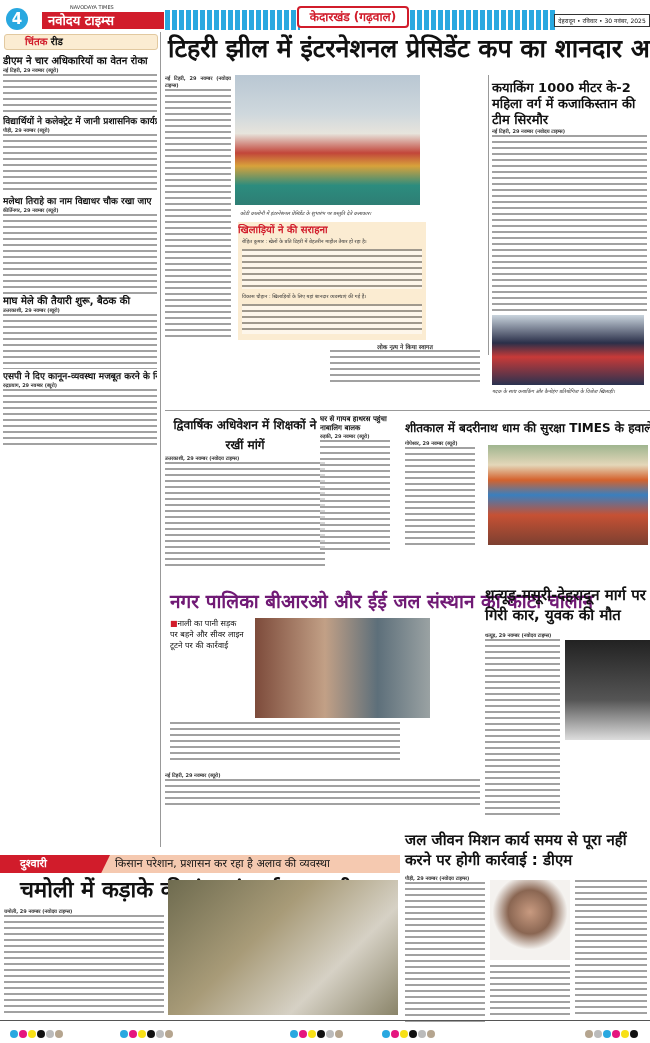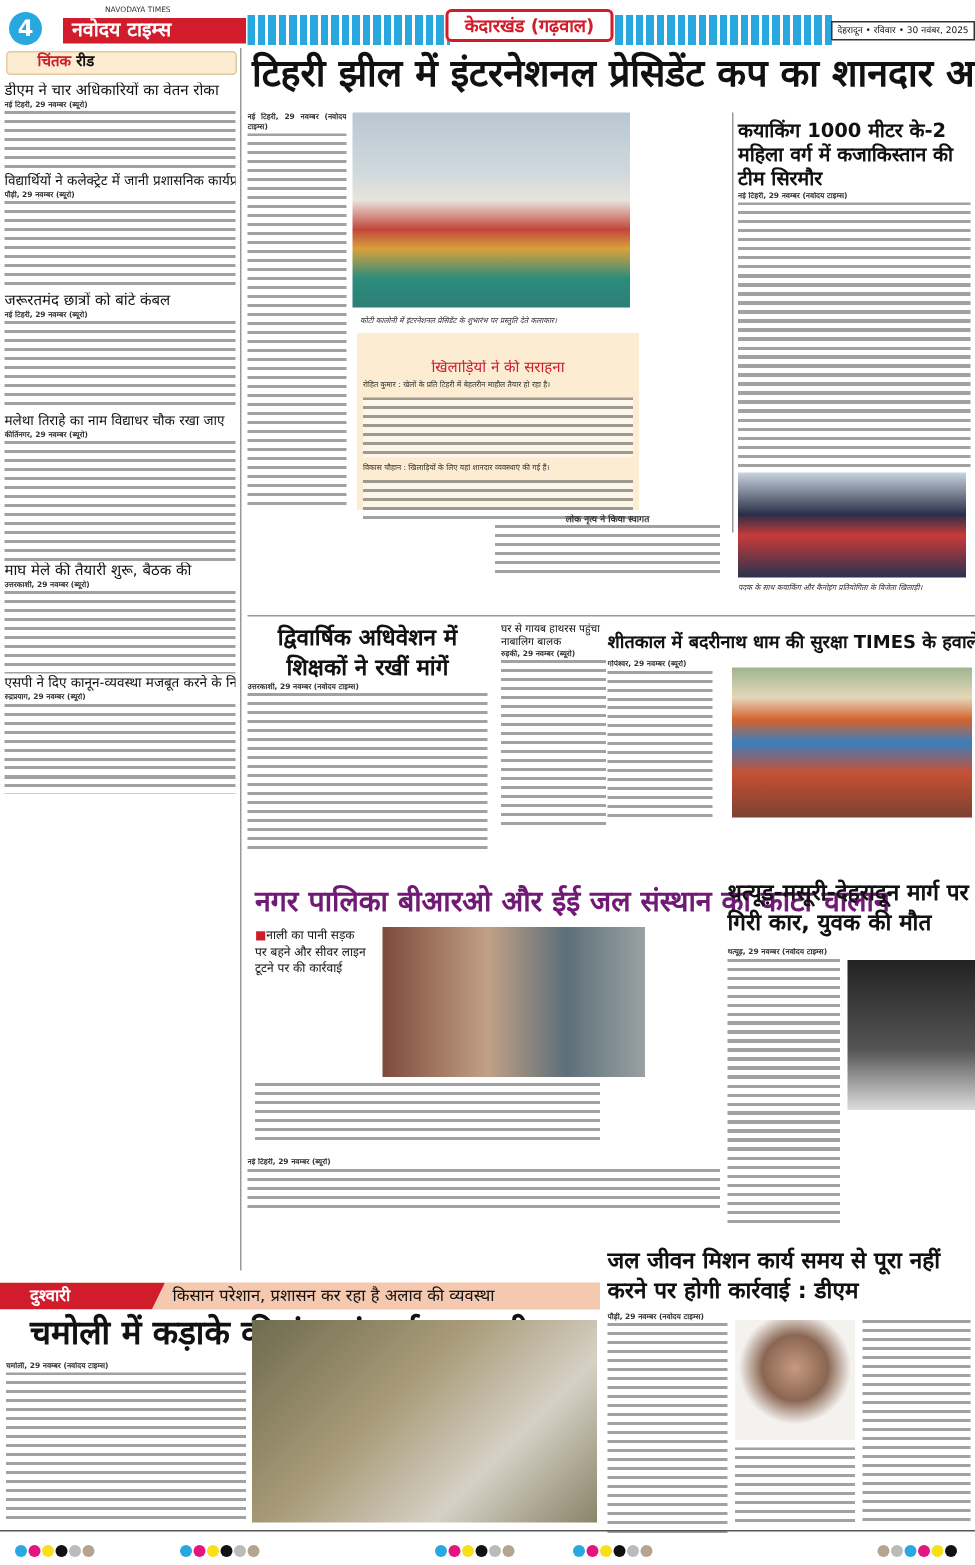--- a/index.html
+++ b/index.html
@@ -8,21 +8,21 @@
   .stripes{top:10px;height:20px;background:repeating-linear-gradient(90deg,#29a8e0 0 5px,#fff 5px 7px)}
   .page-num{left:6px;top:8px;width:22px;height:22px;border-radius:50%;background:#29a8e0;color:#fff;font-size:15px;font-weight:bold;text-align:center;line-height:22px}
   .masthead{left:42px;top:12px;width:122px;height:17px;background:#d11c2b;color:#fff;font-size:13px;font-weight:bold;padding-left:6px;line-height:17px}
   .mast-small{left:70px;top:4px;font-size:5px;color:#333}
   .section-tag{left:297px;top:6px;width:112px;height:22px;background:#fff;border:2px solid #d11c2b;border-radius:4px;color:#d11c2b;font-size:12px;font-weight:bold;text-align:center;line-height:18px}
   .dateline{left:554px;top:14px;width:96px;height:13px;border:1px solid #333;font-size:6px;line-height:11px;text-align:center;background:#fff}
   .col-rule{width:1px;background:#999}
   .hrule{height:1px;background:#999}
   .txt{font-size:5px;line-height:7px;color:#333;text-align:justify;overflow:hidden}
   .txtblock{background:repeating-linear-gradient(180deg,#555 0 2px,#fff 2px 6px);opacity:.55}
-  .hd-sm{font-size:10px;font-weight:normal;line-height:12px;color:#111;white-space:nowrap;overflow:hidden}
+  .hd-sm{font-size:10px;font-weight:bold;line-height:12px;color:#111;white-space:nowrap;overflow:hidden}
   .hd-md{font-size:14px;font-weight:bold;line-height:16px;color:#111}
   .hd-lg{font-size:22px;font-weight:bold;line-height:26px;color:#701a75;white-space:nowrap}
   .hd-xl{font-size:27px;font-weight:bold;line-height:30px;color:#111;white-space:nowrap}
   .photo{background:#7a8a6a;overflow:hidden}
   .caption{font-size:5px;color:#333;font-style:italic}
   .box-beige{background:#fbecd2}
   .viewpoint{left:4px;top:34px;width:154px;height:16px;background:#fbecd2;border:1px solid #e2c9a0;border-radius:3px;font-size:10px;font-weight:bold;padding-left:20px;line-height:14px}
   .viewpoint .red{color:#d11c2b}
   .dukh-bar{left:0;top:855px;width:400px;height:18px;background:#f5c9b0}
   .dukh-red{left:0;top:855px;width:110px;height:18px;background:#d11c2b;color:#fff;font-size:11px;font-weight:bold;padding-left:20px;line-height:18px;clip-path:polygon(0 0,100% 0,92% 100%,0 100%)}
@@ -52,25 +52,20 @@
   <div style="height:60px">
     <div class="hd-sm">डीएम ने चार अधिकारियों का वेतन रोका</div>
     <div class="txt" style="font-weight:bold">नई टिहरी, 29 नवम्बर (ब्यूरो)</div>
     <div class="txtblock" style="height:40px"></div>
   </div>
   <div style="height:80px">
     <div class="hd-sm" style="font-size:9px">विद्यार्थियों ने कलेक्ट्रेट में जानी प्रशासनिक कार्यप्रणाली</div>
     <div class="txt" style="font-weight:bold">पौड़ी, 29 नवम्बर (ब्यूरो)</div>
     <div class="txtblock" style="height:60px"></div>
   </div>
-  <div style="height:80px">
-    <div class="hd-sm">जरूरतमंद छात्रों को बांटे कंबल</div>
-    <div class="txt" style="font-weight:bold">नई टिहरी, 29 नवम्बर (ब्यूरो)</div>
-    <div class="txtblock" style="height:60px"></div>
-  </div>
   <div style="height:100px">
     <div class="hd-sm" style="font-size:9px">मलेथा तिराहे का नाम विद्याधर चौक रखा जाए</div>
     <div class="txt" style="font-weight:bold">कीर्तिनगर, 29 नवम्बर (ब्यूरो)</div>
     <div class="txtblock" style="height:80px"></div>
   </div>
   <div style="height:75px">
     <div class="hd-sm">माघ मेले की तैयारी शुरू, बैठक की</div>
     <div class="txt" style="font-weight:bold">उत्तरकाशी, 29 नवम्बर (ब्यूरो)</div>
     <div class="txtblock" style="height:55px"></div>
   </div>
@@ -82,21 +77,21 @@
 </div>
 
 <div class="abs hd-xl" style="left:168px;top:34px;font-size:25px">टिहरी झील में इंटरनेशनल प्रेसिडेंट कप का शानदार आगाज</div>
 <div class="abs photo" style="left:235px;top:75px;width:185px;height:130px;background:linear-gradient(180deg,#b9c7d3 0,#cfd8dd 30%,#e7e4dc 45%,#c2463a 60%,#d8a23b 70%,#2c8c7e 85%,#2e7e74 100%)"></div>
 <div class="abs caption" style="left:240px;top:210px;width:180px">कोटी कालोनी में इंटरनेशनल प्रेसिडेंट के शुभारंभ पर प्रस्तुति देते कलाकार।</div>
 <div class="abs" style="left:165px;top:75px;width:66px">
   <div class="txt" style="font-weight:bold">नई टिहरी, 29 नवम्बर (नवोदय टाइम्स)</div>
   <div class="txtblock" style="height:250px"></div>
 </div>
 <div class="abs box-beige" style="left:238px;top:222px;width:188px;height:118px">
-  <div class="hd-sm" style="color:#d11c2b;text-align:center;margin-top:18px">खिलाड़ियों ने की सराहना</div>
+  <div class="hd-sm" style="color:#d11c2b;text-align:left;margin-top:2px">खिलाड़ियों ने की सराहना</div>
   <div class="txt" style="padding:2px 4px">रोहित कुमार : खेलों के प्रति टिहरी में बेहतरीन माहौल तैयार हो रहा है।</div>
   <div class="txtblock" style="height:40px;margin:2px 4px"></div>
   <div class="txt" style="padding:2px 4px">विकास चौहान : खिलाड़ियों के लिए यहां शानदार व्यवस्थाएं की गई हैं।</div>
   <div class="txtblock" style="height:30px;margin:2px 4px"></div>
 </div>
 <div class="abs" style="left:330px;top:343px;width:150px">
   <div class="txt" style="font-weight:bold;text-align:center;font-size:6px">लोक नृत्य ने किया स्वागत</div>
   <div class="txtblock" style="height:35px"></div>
 </div>
 
@@ -105,25 +100,25 @@
 <div class="abs" style="left:492px;top:128px;width:155px">
   <div class="txt" style="font-weight:bold">नई टिहरी, 29 नवम्बर (नवोदय टाइम्स)</div>
   <div class="txtblock" style="height:180px"></div>
 </div>
 <div class="abs photo" style="left:492px;top:315px;width:152px;height:70px;background:linear-gradient(180deg,#c9d4dd 0,#2a2f49 40%,#c83a38 60%,#2a3250 100%)"></div>
 <div class="abs caption" style="left:492px;top:388px;width:152px">पदक के साथ कयाकिंग और कैनोइंग प्रतियोगिता के विजेता खिलाड़ी।</div>
 
 <div class="abs hrule" style="left:165px;top:410px;width:485px"></div>
 
 <div class="abs" style="left:165px;top:415px;width:160px">
-  <div class="hd-md" style="font-size:15px;line-height:20px;text-align:center">द्विवार्षिक अधिवेशन में शिक्षकों ने रखीं मांगें</div>
+  <div class="hd-md" style="font-size:12px;line-height:20px;text-align:center">द्विवार्षिक अधिवेशन में शिक्षकों ने रखीं मांगें</div>
   <div class="txt" style="font-weight:bold">उत्तरकाशी, 29 नवम्बर (नवोदय टाइम्स)</div>
   <div class="txtblock" style="height:105px"></div>
 </div>
-<div class="abs" style="left:334px;top:415px;width:70px">
+<div class="abs" style="left:320px;top:415px;width:70px">
   <div class="hd-sm" style="font-size:7px;white-space:normal;line-height:9px">घर से गायब हाथरस पहुंचा नाबालिग बालक</div>
   <div class="txt" style="font-weight:bold">रुड़की, 29 नवम्बर (ब्यूरो)</div>
   <div class="txtblock" style="height:110px"></div>
 </div>
 <div class="abs hd-md" style="left:405px;top:420px;width:245px;font-size:12px;white-space:nowrap;overflow:hidden">शीतकाल में बदरीनाथ धाम की सुरक्षा TIMES के हवाले</div>
 <div class="abs" style="left:405px;top:440px;width:70px">
   <div class="txt" style="font-weight:bold">गोपेश्वर, 29 नवम्बर (ब्यूरो)</div>
   <div class="txtblock" style="height:100px"></div>
 </div>
 <div class="abs photo" style="left:488px;top:445px;width:160px;height:100px;background:linear-gradient(180deg,#9fb58f 0,#e4d7b9 20%,#d4622d 35%,#3a7fbe 50%,#c65134 70%,#7c4031 100%)"></div>

